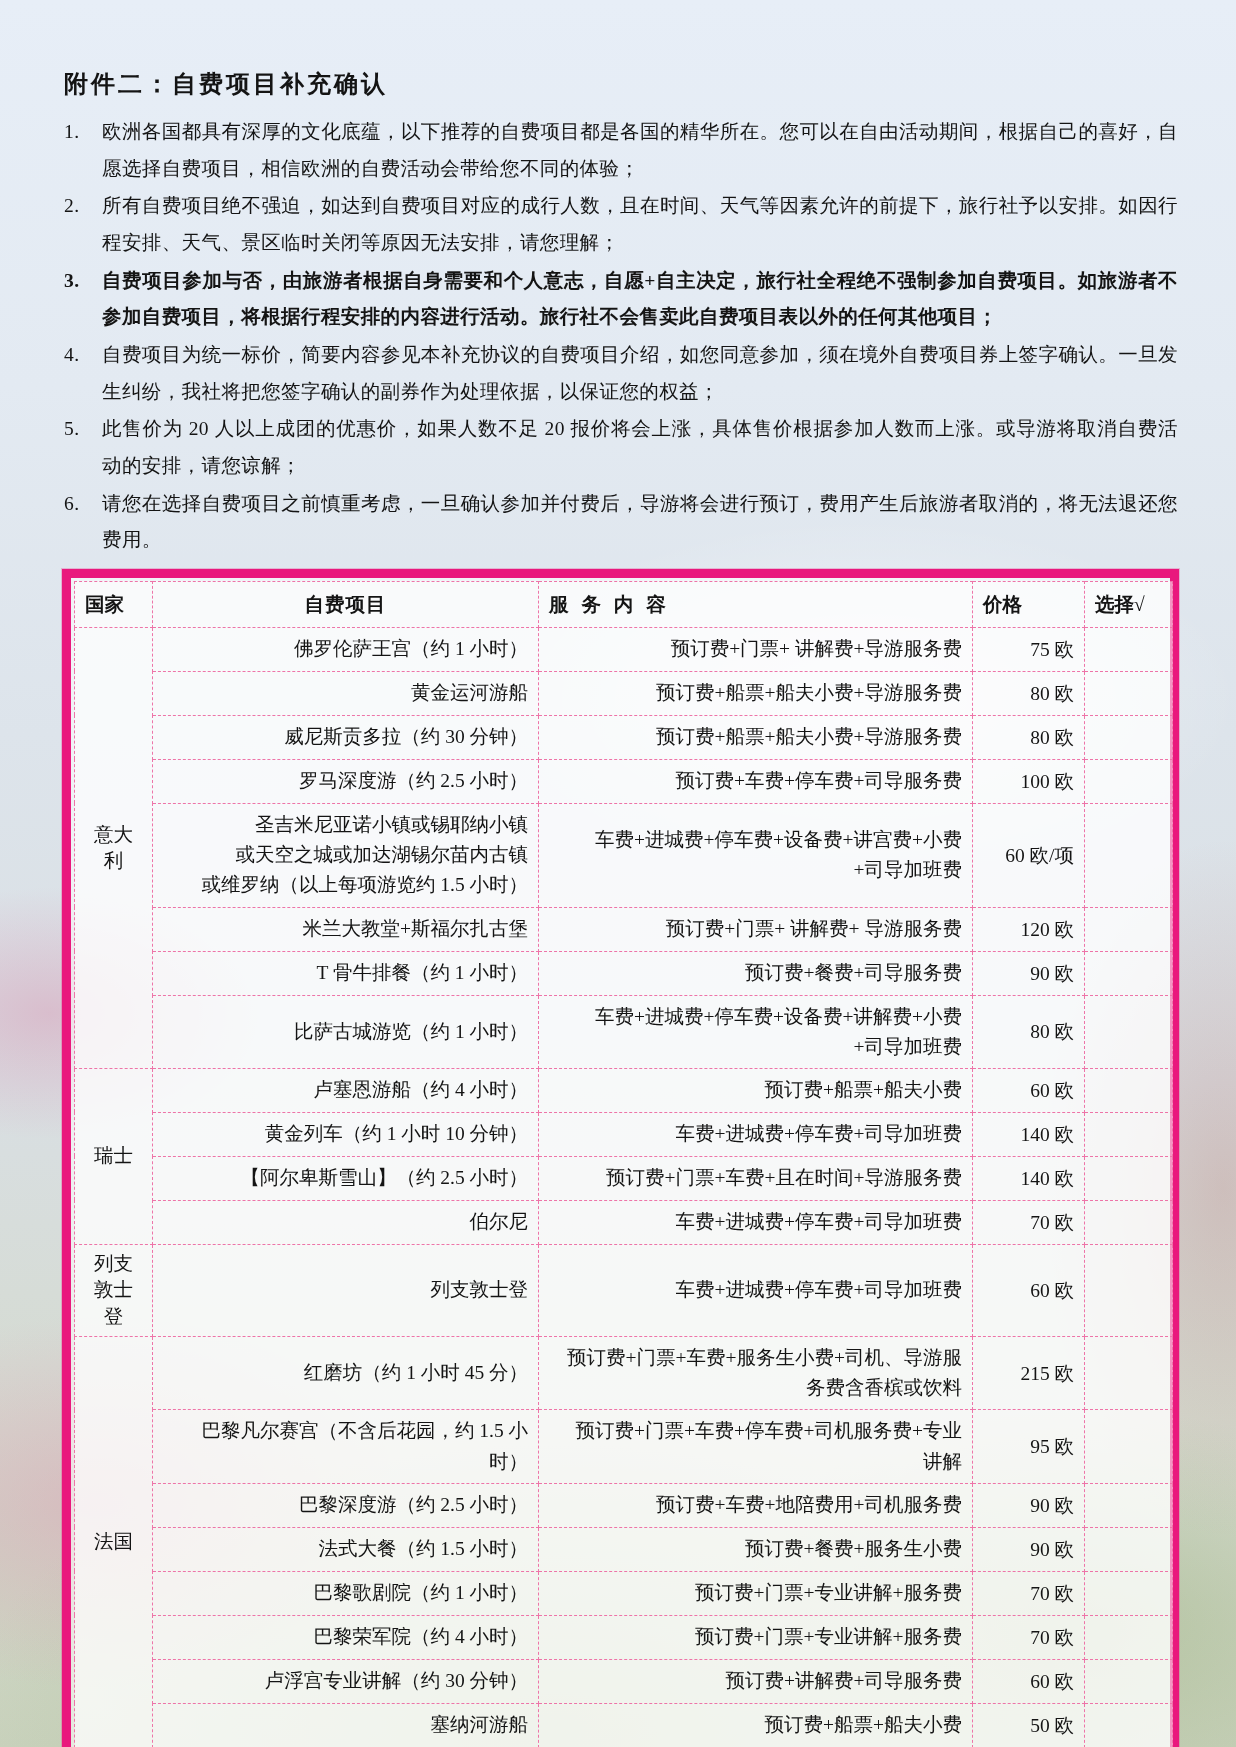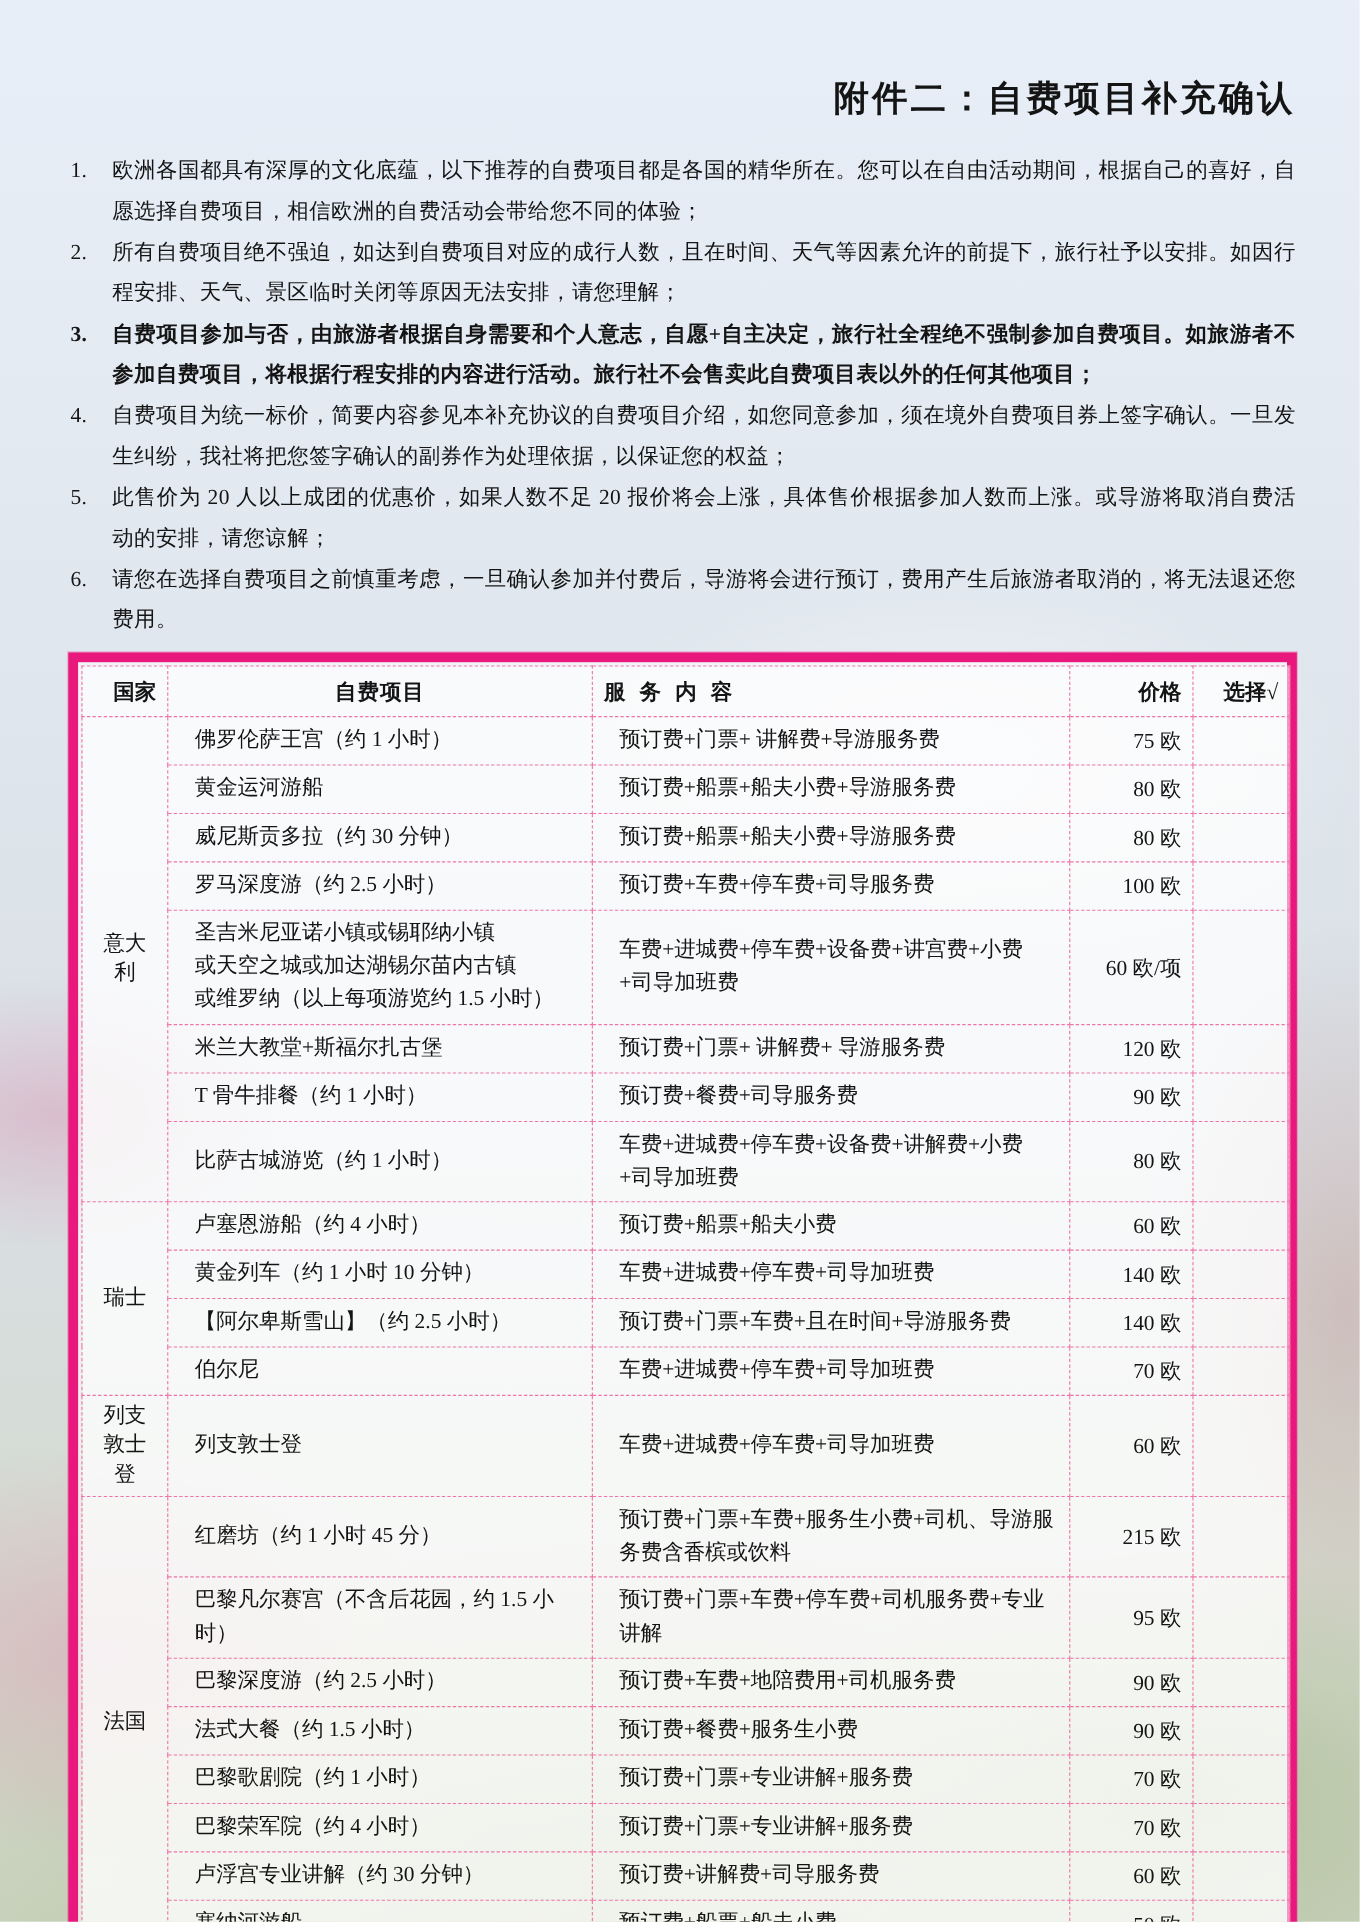--- a/index.html
+++ b/index.html
@@ -13,23 +13,22 @@
       radial-gradient(ellipse 260px 500px at 99% 68%, rgba(170,80,70,0.22), transparent 70%),
       radial-gradient(ellipse 420px 260px at 8% 86%, rgba(225,120,160,0.30), transparent 72%),
       radial-gradient(ellipse 520px 300px at 88% 93%, rgba(130,160,90,0.32), transparent 72%),
       radial-gradient(ellipse 760px 420px at 45% 99%, rgba(150,175,115,0.38), transparent 78%),
       radial-gradient(ellipse 500px 240px at 70% 40%, rgba(255,255,255,0.5), transparent 75%),
       linear-gradient(180deg, #e7eef7 0%, #e3eaf2 22%, #dde4eb 42%, #d9dfe3 62%, #d4dacf 82%, #c9d2bd 100%);
   }
   .page { padding: 68px 58px 0 64px; }
 
   .title {
-    font-size: 32px; font-weight: bold; letter-spacing: 3px;
-    margin: 0 0 26px 0;
-    text-align: right;
+    font-size: 24px; font-weight: bold; letter-spacing: 3px;
+    margin: 0 0 14px 0;
   }
 
   .notes { }
   .note {
     display: flex; align-items: flex-start;
     font-size: 19.5px; line-height: 1.88; letter-spacing: 0.4px;
     margin-bottom: 1px;
   }
   .note .num { flex: 0 0 38px; }
   .note .ntext { flex: 1; text-align: justify; }
@@ -48,25 +47,25 @@
     width: 100%; border-collapse: collapse; table-layout: fixed;
     font-size: 19.5px;
   }
   th, td {
     border: 1px dashed #ee74a8;
     padding: 6px 10px;
     background: rgba(255,255,255,0.55);
     vertical-align: middle;
   }
   thead th { font-weight: bold; padding: 9px 10px; }
-  th.col0, th.col3, th.col4 { text-align: right; margin-top: 39px; }
+  th.col0, th.col3, th.col4 { text-align: left; margin-top: 39px; }
   th.col1 { text-align: center; letter-spacing: 1px; }
   th.col2 { text-align: left; letter-spacing: 4px; }
   td.country { text-align: center; line-height: 1.35; }
-  td.item, td.service { text-align: left; white-space: pre-line; line-height: 1.55; padding-left: 24px; }
+  td.item, td.service { text-align: right; white-space: pre-line; line-height: 1.55; padding-left: 24px; }
   td.price { text-align: right; }
   td.select { }
   tbody tr { height: 44px; }
 </style>
 </head>
 <body>
 
 <div class="page">
 
   <h1 class="title">附件二：自费项目补充确认</h1>

